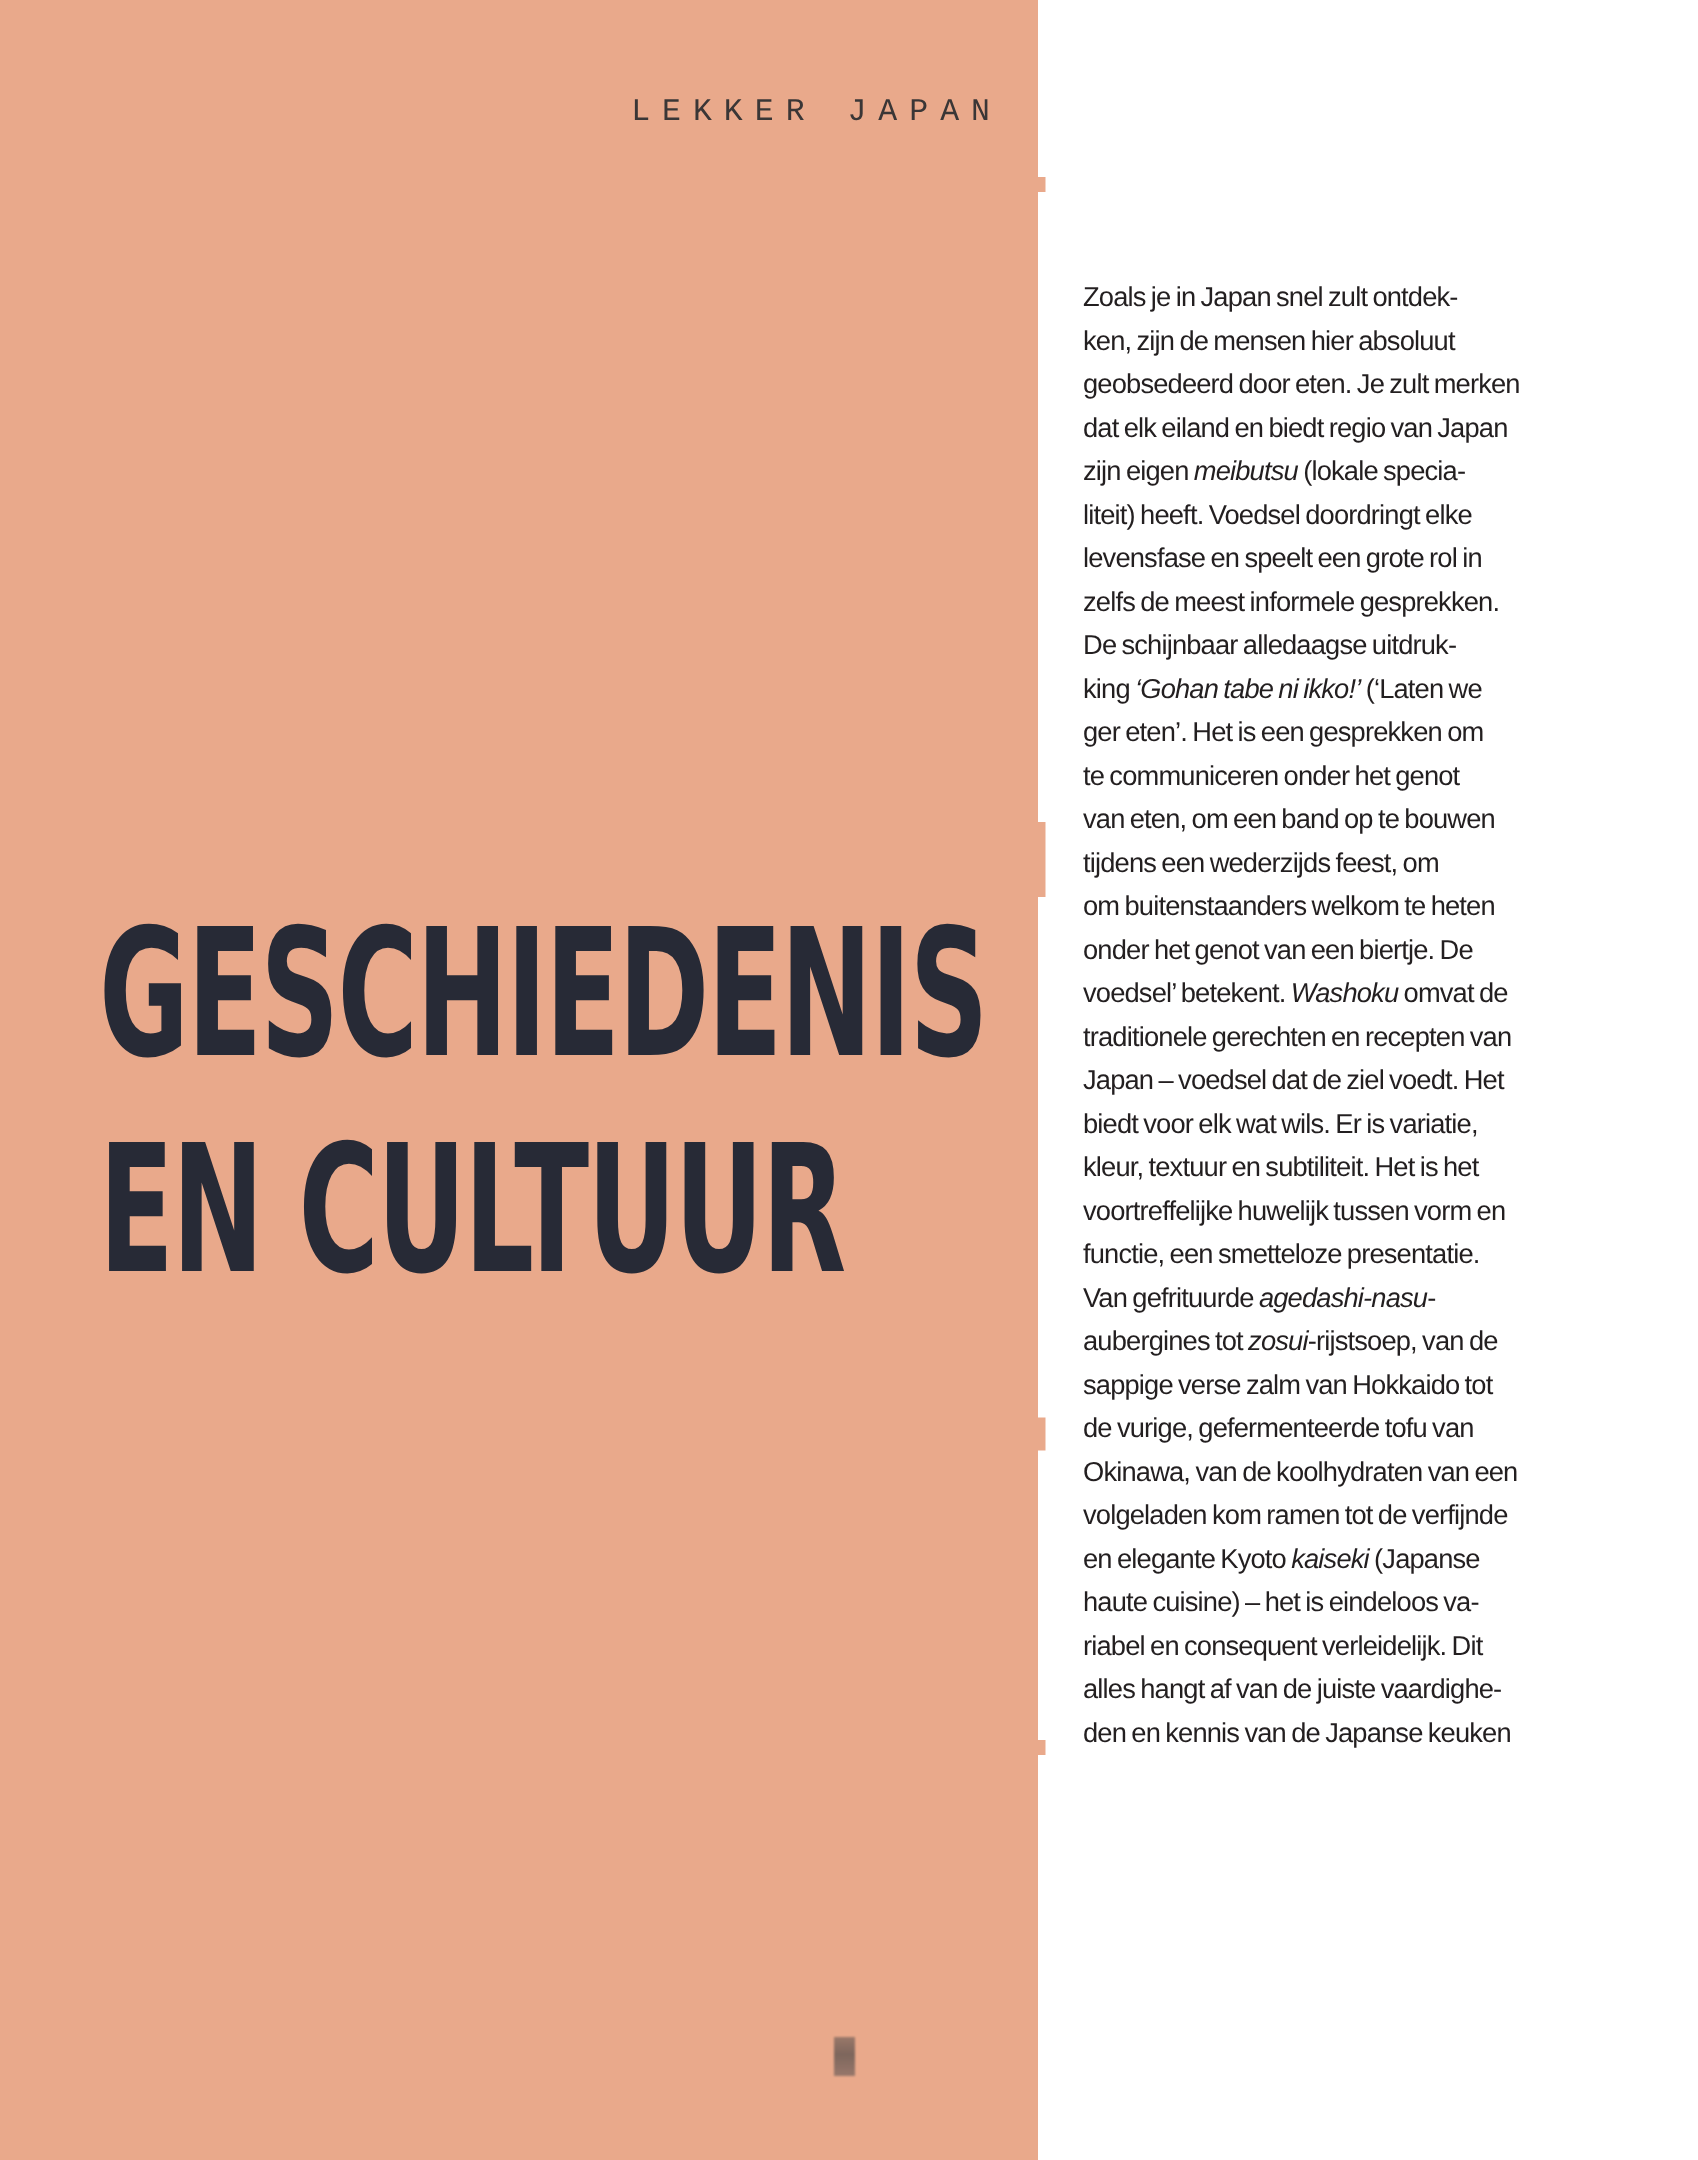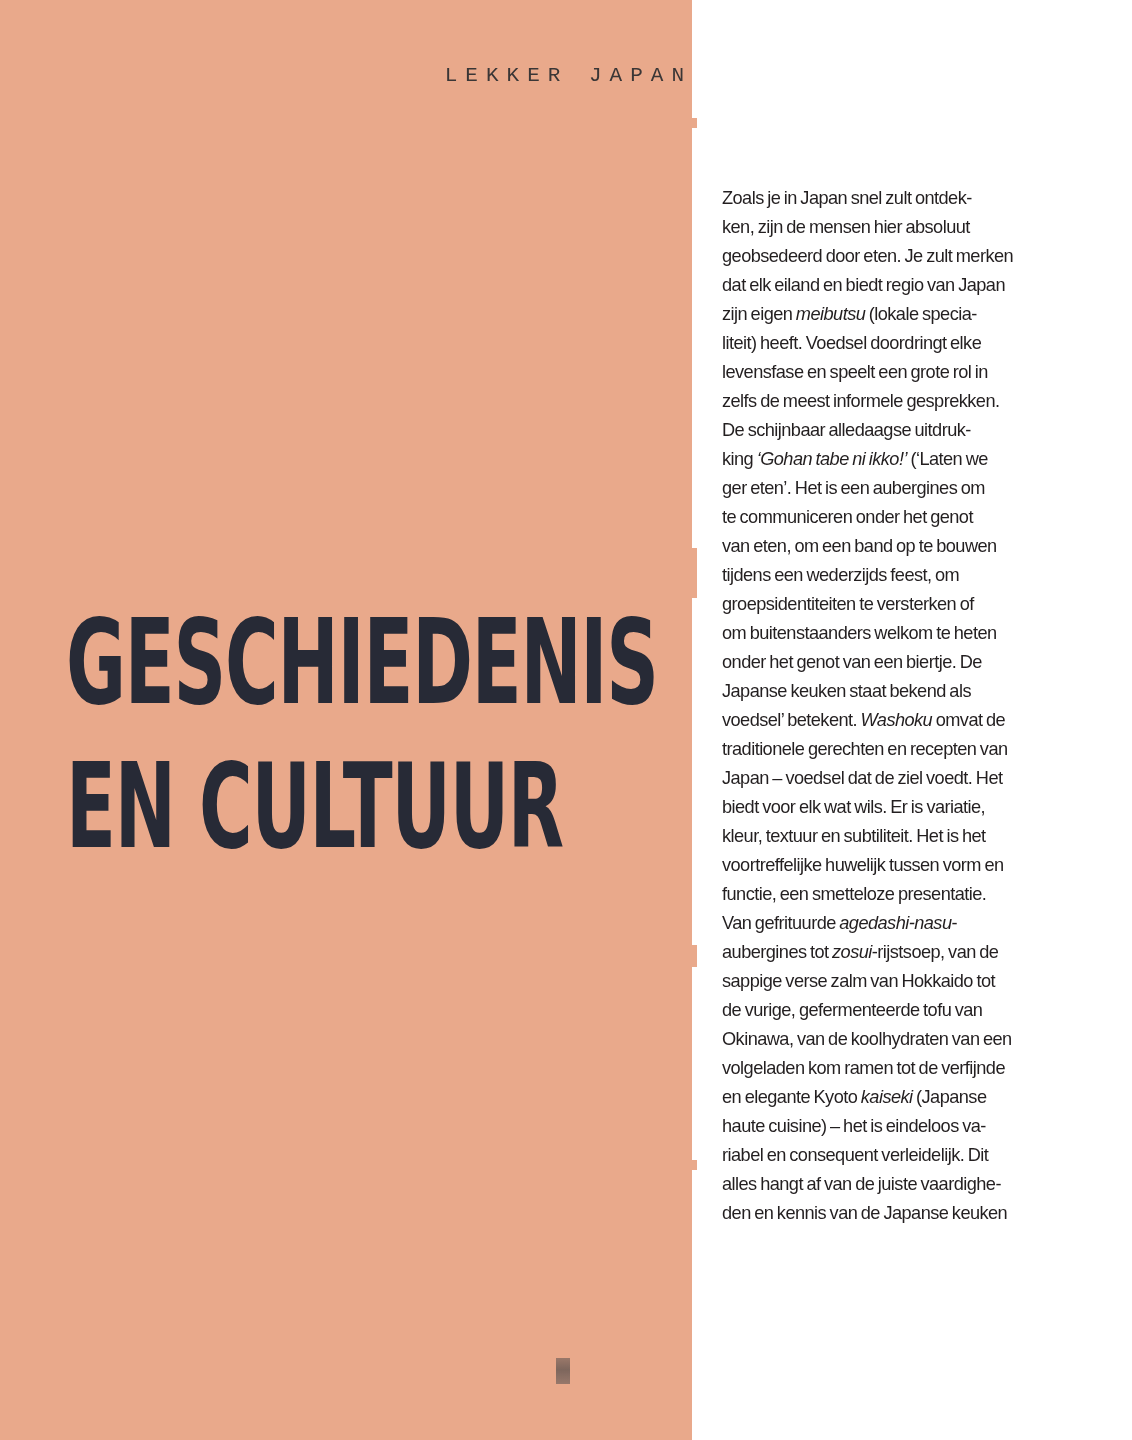--- a/index.html
+++ b/index.html
@@ -23,21 +23,21 @@
       background: #E9A98B;
     }
     .notch {
       position: absolute;
       background: #E9A98B;
       width: 5px;
     }
     .running-head {
       position: absolute;
       top: 64px;
-      right: 440px;
+      right: 464px;
       font-family: "Liberation Mono", monospace;
       font-size: 21px;
       letter-spacing: 8px;
       color: #3a3636;
       white-space: nowrap;
     }
     .chapter-title {
       position: absolute;
       left: 66px;
       top: 590px;
@@ -110,28 +110,26 @@
     <span class="line"><span>Zoals je in Japan snel zult ontdek-</span></span>
     <span class="line"><span>ken, zijn de mensen hier absoluut</span></span>
     <span class="line"><span>geobsedeerd door eten. Je zult merken</span></span>
     <span class="line"><span>dat elk eiland en biedt regio van Japan</span></span>
     <span class="line"><span>zijn eigen </span><em>meibutsu</em><span> (lokale specia-</span></span>
     <span class="line"><span>liteit) heeft. Voedsel doordringt elke</span></span>
     <span class="line"><span>levensfase en speelt een grote rol in</span></span>
     <span class="line"><span>zelfs de meest informele gesprekken.</span></span>
     <span class="line"><span>De schijnbaar alledaagse uitdruk-</span></span>
     <span class="line"><span>king </span><em>‘Gohan tabe ni ikko!’</em><span> (‘Laten we</span></span>
-    <span class="line"><span>ger eten’. Het is een aubergines om</span></span>
+    <span class="line"><span>ger eten’. Het is een gesprekken om</span></span>
     <span class="line"><span>te communiceren onder het genot</span></span>
     <span class="line"><span>van eten, om een band op te bouwen</span></span>
     <span class="line"><span>tijdens een wederzijds feest, om</span></span>
-    <span class="line"><span>groepsidentiteiten te versterken of</span></span>
     <span class="line"><span>om buitenstaanders welkom te heten</span></span>
     <span class="line"><span>onder het genot van een biertje. De</span></span>
-    <span class="line"><span>Japanse keuken staat bekend als</span></span>
     <span class="line"><span>voedsel’ betekent. </span><em>Washoku</em><span> omvat de</span></span>
     <span class="line"><span>traditionele gerechten en recepten van</span></span>
     <span class="line"><span>Japan – voedsel dat de ziel voedt. Het</span></span>
     <span class="line"><span>biedt voor elk wat wils. Er is variatie,</span></span>
     <span class="line"><span>kleur, textuur en subtiliteit. Het is het</span></span>
     <span class="line"><span>voortreffelijke huwelijk tussen vorm en</span></span>
     <span class="line"><span>functie, een smetteloze presentatie.</span></span>
     <span class="line"><span>Van gefrituurde </span><em>agedashi-nasu</em><span>-</span></span>
     <span class="line"><span>aubergines tot </span><em>zosui</em><span>-rijstsoep, van de</span></span>
     <span class="line"><span>sappige verse zalm van Hokkaido tot</span></span>

